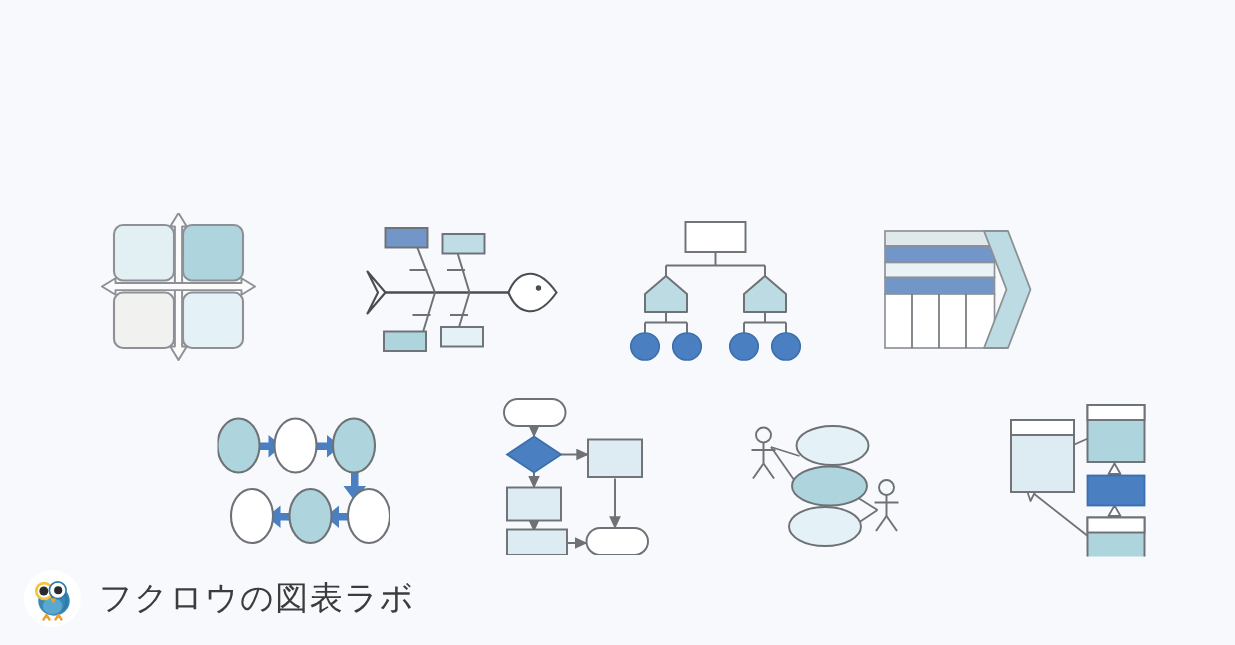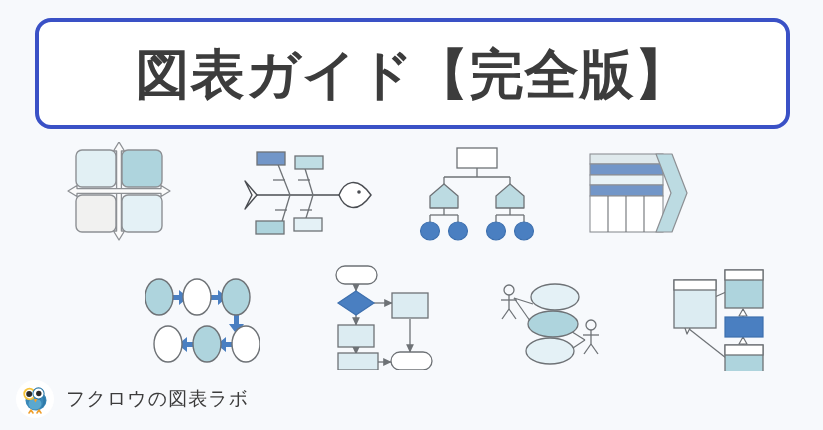--- a/index.html
+++ b/index.html
@@ -65,35 +65,32 @@
     height: 38px;
     border-radius: 50%;
     background: #ffffff;
     display: flex;
     align-items: center;
     justify-content: center;
     overflow: hidden;
     flex: none;
   }
   #footer-label {
-    font-size: 19px;
+    font-size: 22px;
     color: #3c3c3c;
     font-weight: normal;
     letter-spacing: 1px;
     white-space: nowrap;
   }
 </style>
 </head>
 <body>
 
 <div id="slide">
 
-  <div id="title-banner">
-    <div id="title-text">図表ガイド【完全版】</div>
-  </div>
 
   <div class="diagram-cell" style="left:58px; top:142px;">
     <svg width="125" height="100" viewBox="0 0 125 100">
       <g>
         <rect x="18" y="8" width="40" height="37" rx="6" fill="#e2f0f4" stroke="#8d9094" stroke-width="1.4"></rect>
         <rect x="64" y="8" width="40" height="37" rx="6" fill="#aed4dd" stroke="#8d9094" stroke-width="1.4"></rect>
         <rect x="18" y="53" width="40" height="37" rx="6" fill="#f1f1f0" stroke="#8d9094" stroke-width="1.4"></rect>
         <rect x="64" y="53" width="40" height="37" rx="6" fill="#e4f1f6" stroke="#8d9094" stroke-width="1.4"></rect>
       </g>
       <g fill="#fbfbfb" stroke="#8d9094" stroke-width="1.3" stroke-linejoin="round">

